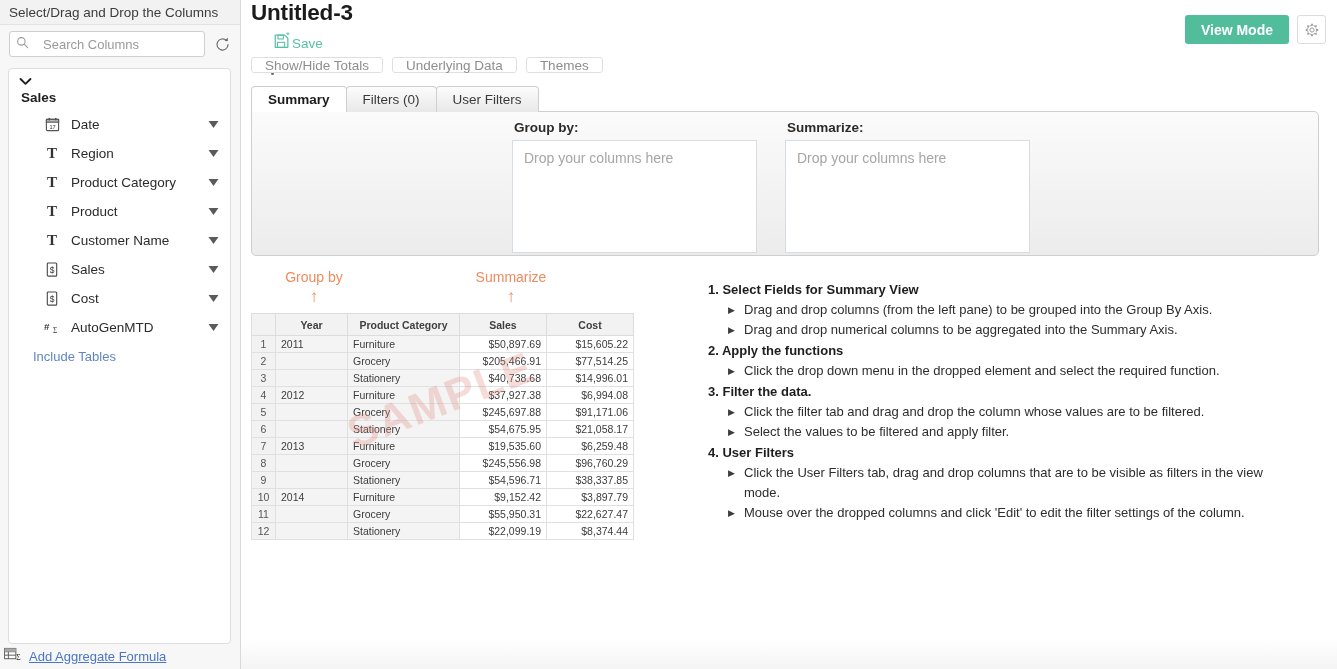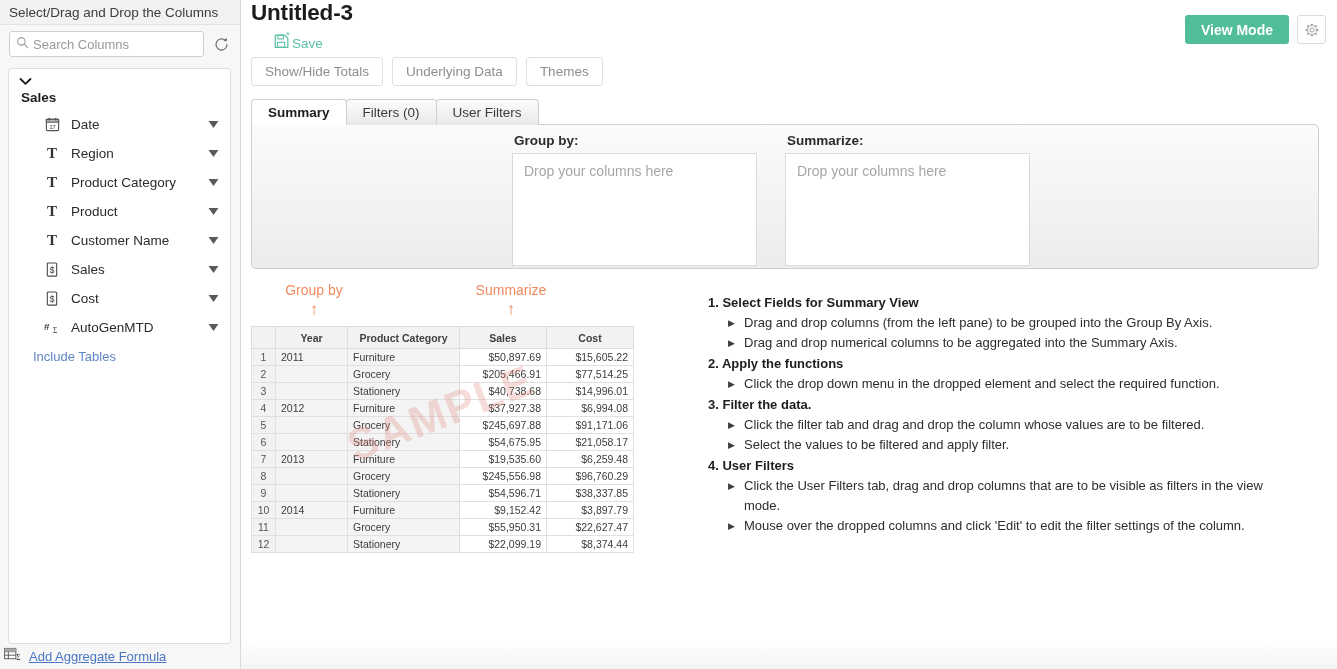--- a/index.html
+++ b/index.html
@@ -36,21 +36,21 @@
     gap: 8px;
   }
   #search-wrap {
     flex: 1 1 auto;
     height: 26px;
     background: #ffffff;
     border: 1px solid #cfcfcf;
     border-radius: 3px;
     display: flex; align-items: center;
     padding: 0 6px;
-    gap: 4px;
+    gap: 14px;
   }
   #search-wrap svg { flex: 0 0 auto; }
   #search-input {
     border: none; outline: none;
     background: transparent;
     font-family: "Liberation Sans", sans-serif;
     font-size: 13px;
     color: #555;
     width: 100%;
   }
@@ -216,21 +216,21 @@
     cursor: pointer;
   }
 
   #toolbar-row {
     display: flex;
     gap: 9px;
     padding-left: 2px;
     margin-bottom: 13px;
   }
   .tb-btn {
-    height: 29px;
+    height: 16px;
     padding: 0 13px;
     background: #ffffff;
     border: 1px solid #dfdfdf;
     border-radius: 3px;
     font-family: "Liberation Sans", sans-serif;
     font-size: 13.5px;
     color: #8e8e8e;
     cursor: pointer;
   }
 

